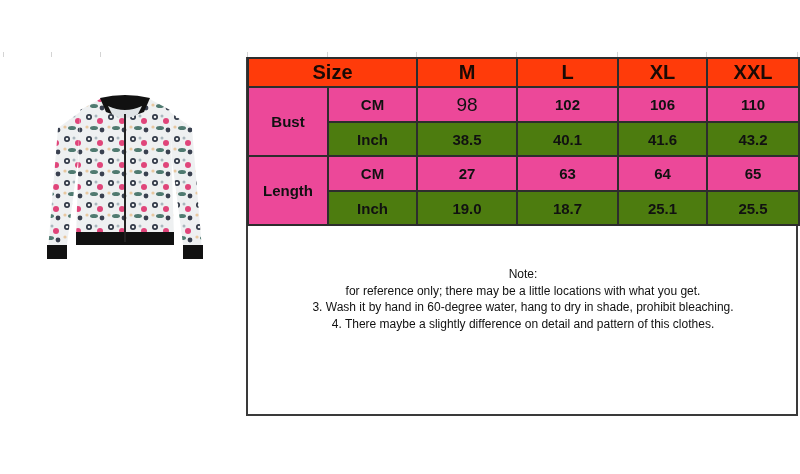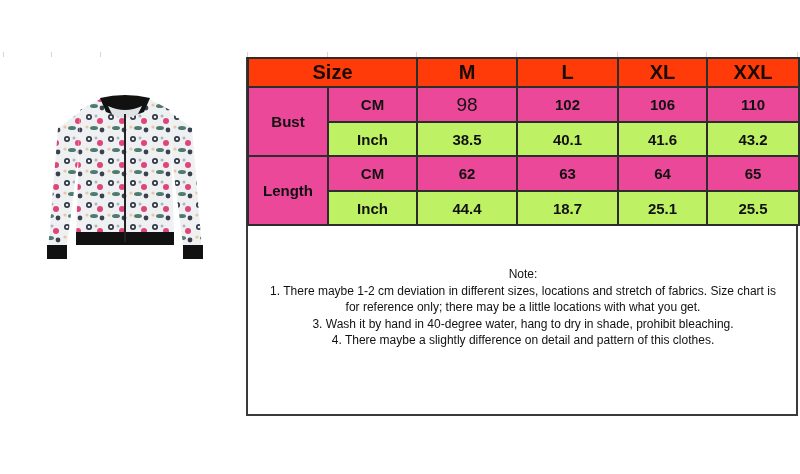--- a/index.html
+++ b/index.html
@@ -9,21 +9,21 @@
   .frame { position: absolute; left: 2px; top: 57px; width: 796px; height: 359px;
            border: 2px solid #3a3a3a; box-sizing: border-box; }
   .photo-cell { position: absolute; left: 2px; top: 57px; width: 246px; height: 359px;
                 border-right: 2px solid #3a3a3a; box-sizing: border-box; background:#fff; }
   .table { position: absolute; left: 247px; top: 57px; width: 551px; border-collapse: collapse; table-layout: fixed; }
   .table td { border: 2px solid #2d2d2d; text-align: center; font-weight: bold;
               font-size: 15px; padding: 0; }
   .hdr td { background: #ff3b0a; height: 27px; font-size: 20px; color: #1a0a05; }
   .hdr td.size { font-size: 20px; }
   .r-cm td { height: 33px; background: #ec4899; }
-  .r-in td { height: 32px; background: #bef264; }
+  .r-in td { height: 32px; background: #4d7c0f; }
   .thin { font-weight: normal !important; font-size: 19px !important; }
   .notes { position: absolute; left: 248px; top: 228px; width: 550px; height: 188px;
            box-sizing: border-box; text-align: center; font-size: 12px; line-height: 16.5px;
            padding-top: 38px; color: #111; }
   .notes div { white-space: nowrap; }
   .jacket { position: absolute; left: 40px; top: 130px; }
 </style>
 </head>
 <body>
 
@@ -100,34 +100,33 @@
   <tr class="r-in">
     <td>Inch</td>
     <td>38.5</td>
     <td>40.1</td>
     <td>41.6</td>
     <td>43.2</td>
   </tr>
   <tr class="r-cm">
     <td rowspan="2" class="rowlabel">Length</td>
     <td>CM</td>
-    <td>62</td>
+    <td>27</td>
     <td>63</td>
     <td>64</td>
     <td>65</td>
   </tr>
   <tr class="r-in">
     <td>Inch</td>
-    <td>44.4</td>
+    <td>19.0</td>
     <td>18.7</td>
     <td>25.1</td>
     <td>25.5</td>
   </tr>
 </tbody>
   </table>
 
 <div class="notes">
   <div>Note:</div>
-  <div>1. There maybe 1-2 cm deviation in different sizes, locations and stretch of fabrics. Size chart is</div>
   <div>for reference only; there may be a little locations with what you get.</div>
-  <div>3. Wash it by hand in 40-degree water, hang to dry in shade, prohibit bleaching.</div>
+  <div>3. Wash it by hand in 60-degree water, hang to dry in shade, prohibit bleaching.</div>
   <div>4. There maybe a slightly difference on detail and pattern of this clothes.</div>
 </div>
 
 </body></html>

